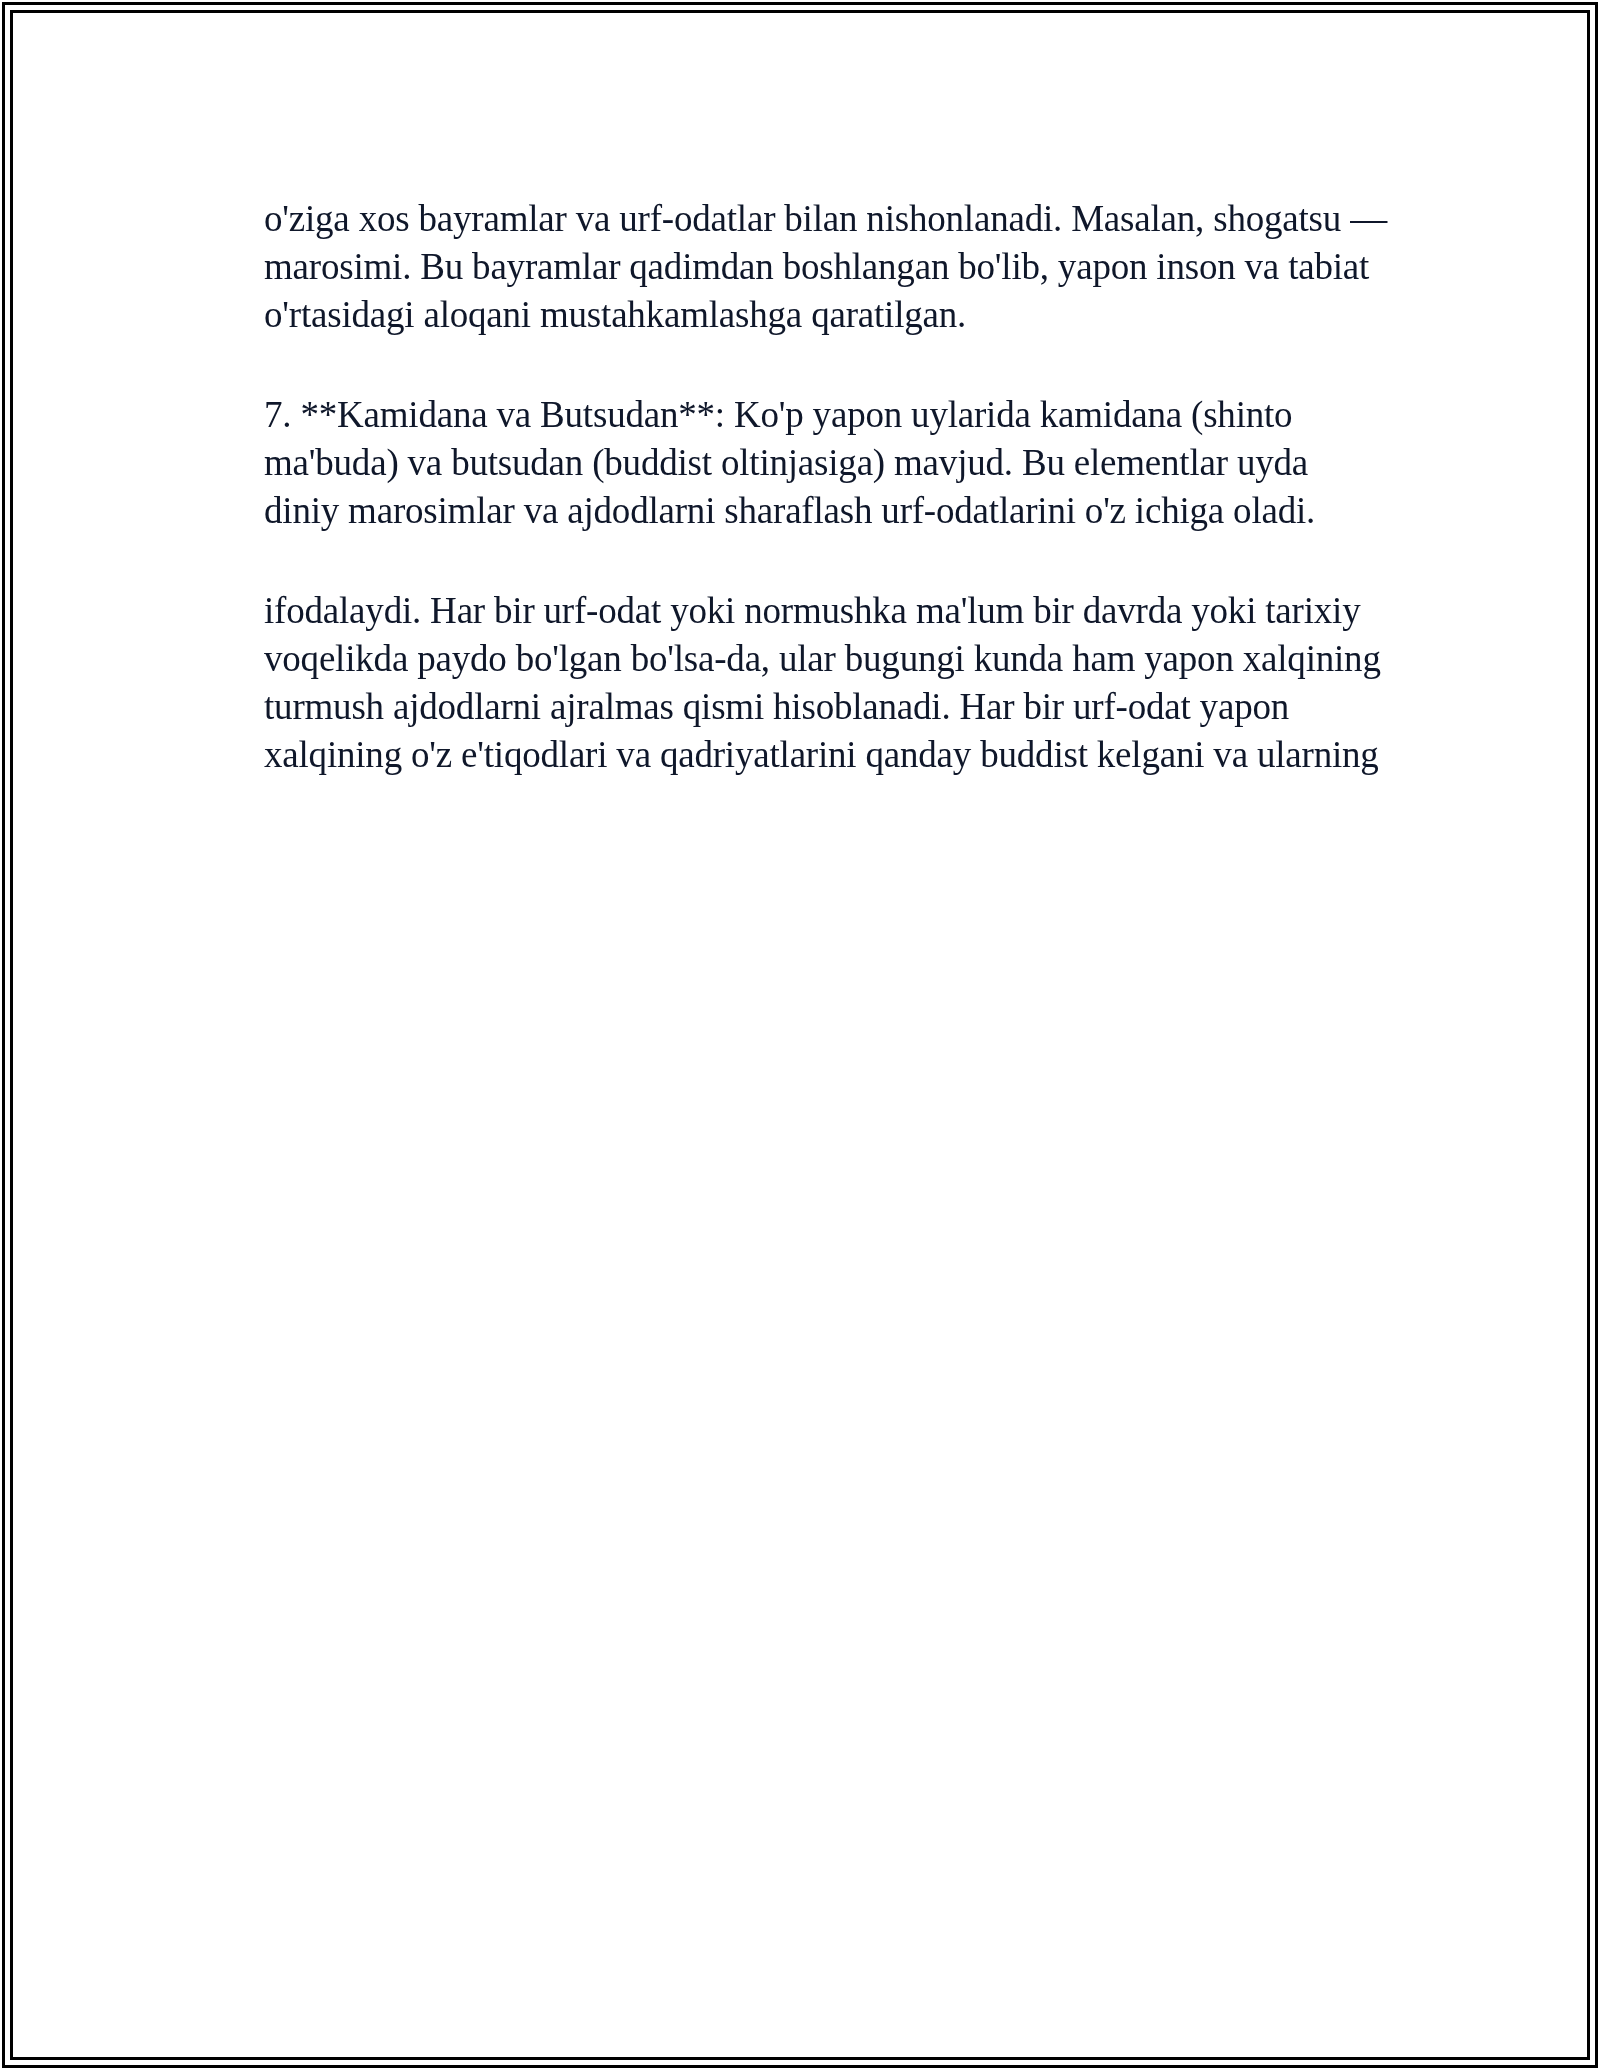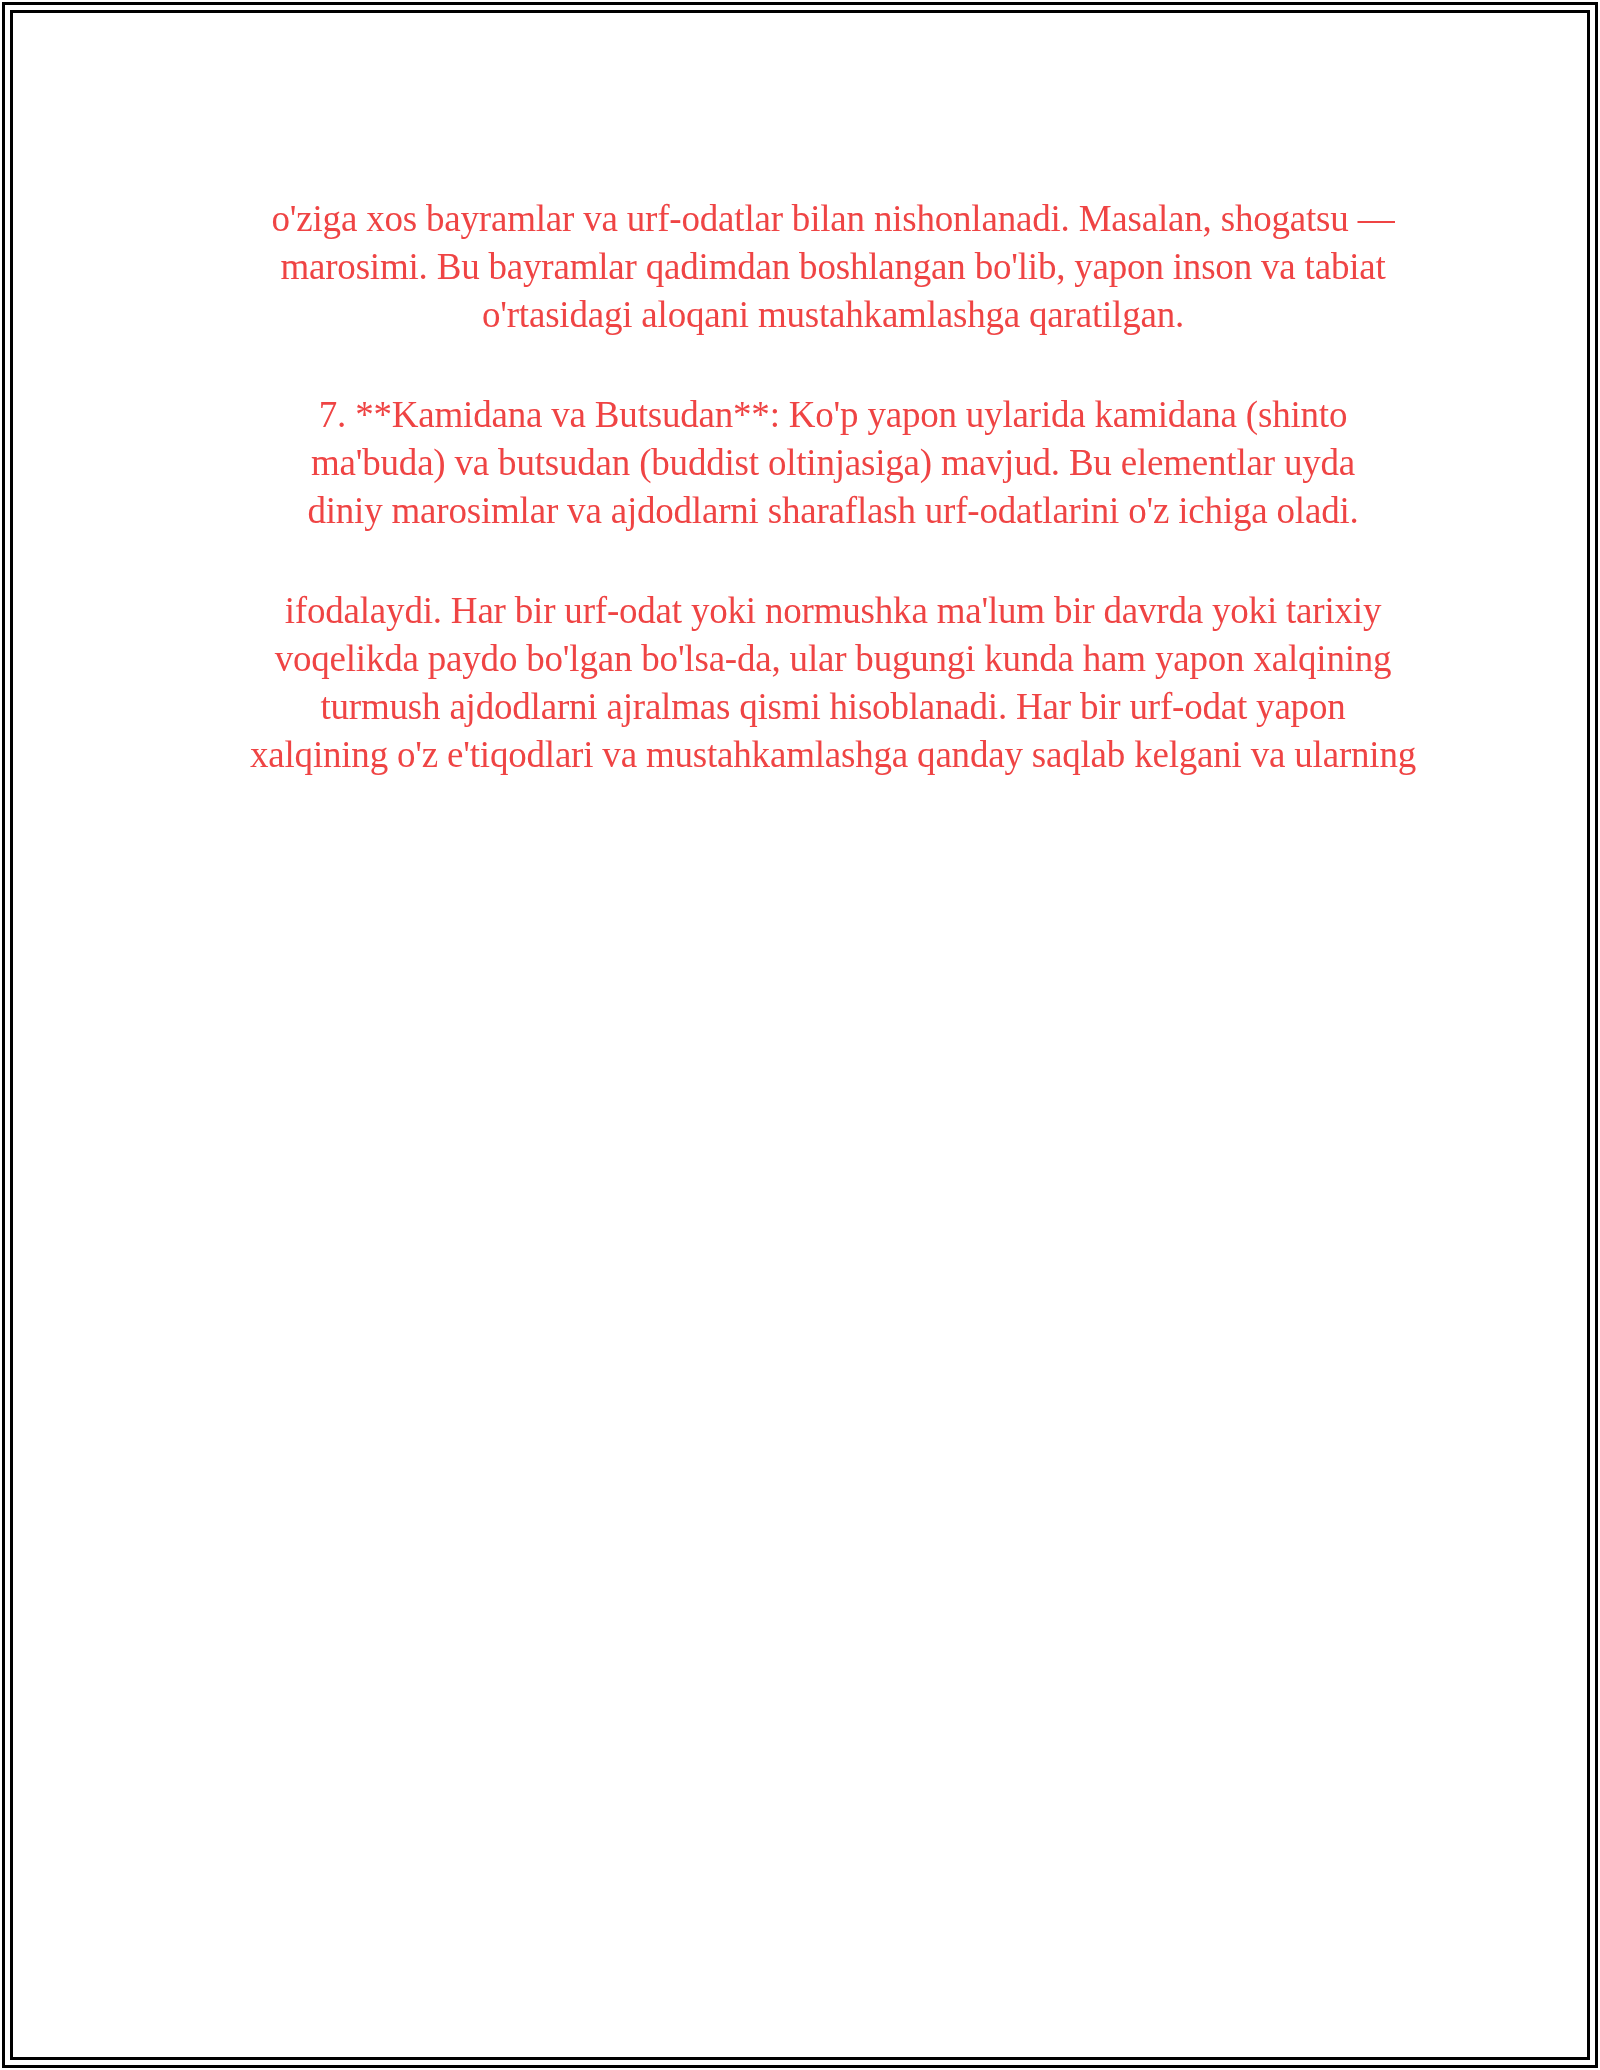--- a/index.html
+++ b/index.html
@@ -18,25 +18,24 @@
     top: 2px; left: 2px; right: 2px; bottom: 2px;
     border: 3px solid #000000;
   }
   .inner-frame {
     position: absolute;
     top: 5px; left: 5px; right: 5px; bottom: 5px;
     border: 3px solid #000000;
   }
   .doc-content {
     position: absolute;
-    left: 235px;
+    left: 251px;
     top: 182px;
     width: 1170px;
-    color: #ef4444;
-    text-align: center;
+    color: #0f172a;
   }
   .paragraph {
     margin: 0 0 52px 0;
   }
   .text-line {
     font-size: 37px;
     line-height: 48px;
     white-space: nowrap;
     letter-spacing: -0.2px;
   }
@@ -58,18 +57,18 @@
       <div class="paragraph">
         <div class="text-line">7. **Kamidana va Butsudan**: Ko'p yapon uylarida kamidana (shinto</div>
         <div class="text-line">ma'buda) va butsudan (buddist oltinjasiga) mavjud. Bu elementlar uyda</div>
         <div class="text-line">diniy marosimlar va ajdodlarni sharaflash urf-odatlarini o'z ichiga oladi.</div>
       </div>
 
       <div class="paragraph">
         <div class="text-line">ifodalaydi. Har bir urf-odat yoki normushka ma'lum bir davrda yoki tarixiy</div>
         <div class="text-line">voqelikda paydo bo'lgan bo'lsa-da, ular bugungi kunda ham yapon xalqining</div>
         <div class="text-line">turmush ajdodlarni ajralmas qismi hisoblanadi. Har bir urf-odat yapon</div>
-        <div class="text-line">xalqining o'z e'tiqodlari va mustahkamlashga qanday saqlab kelgani va ularning</div>
+        <div class="text-line">xalqining o'z e'tiqodlari va qadriyatlarini qanday buddist kelgani va ularning</div>
       </div>
 
     </div>
   </div>
 </div>
 
 </body></html>

